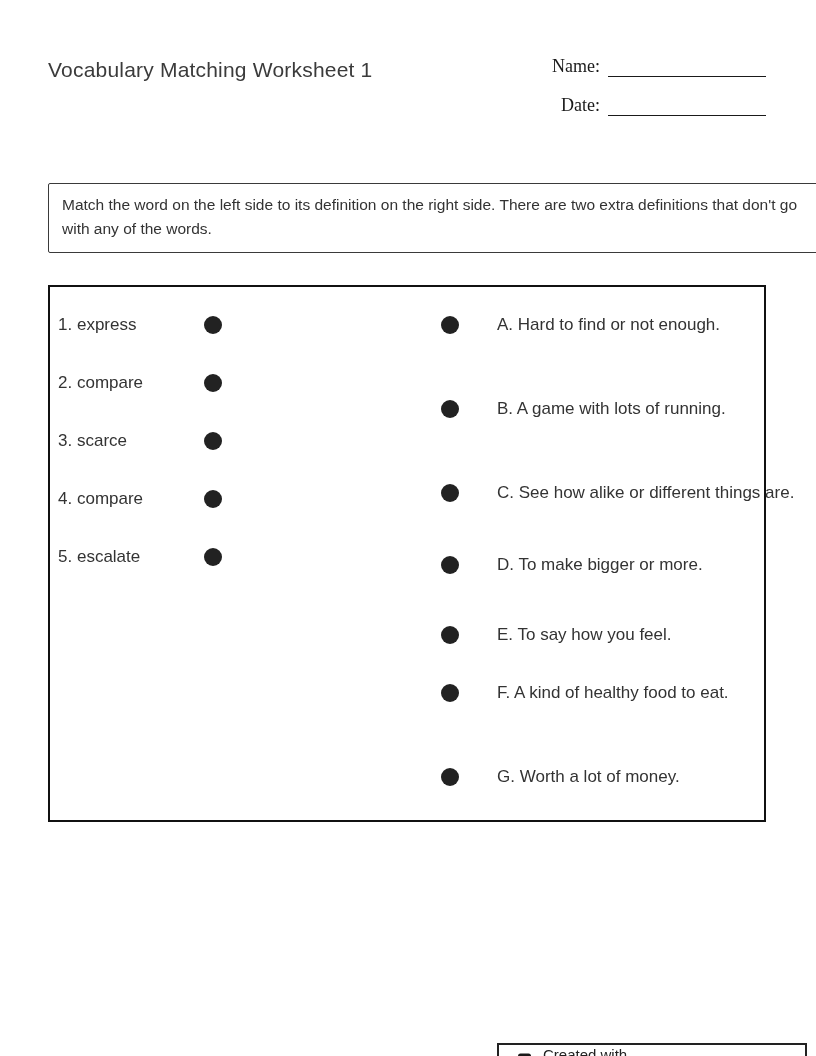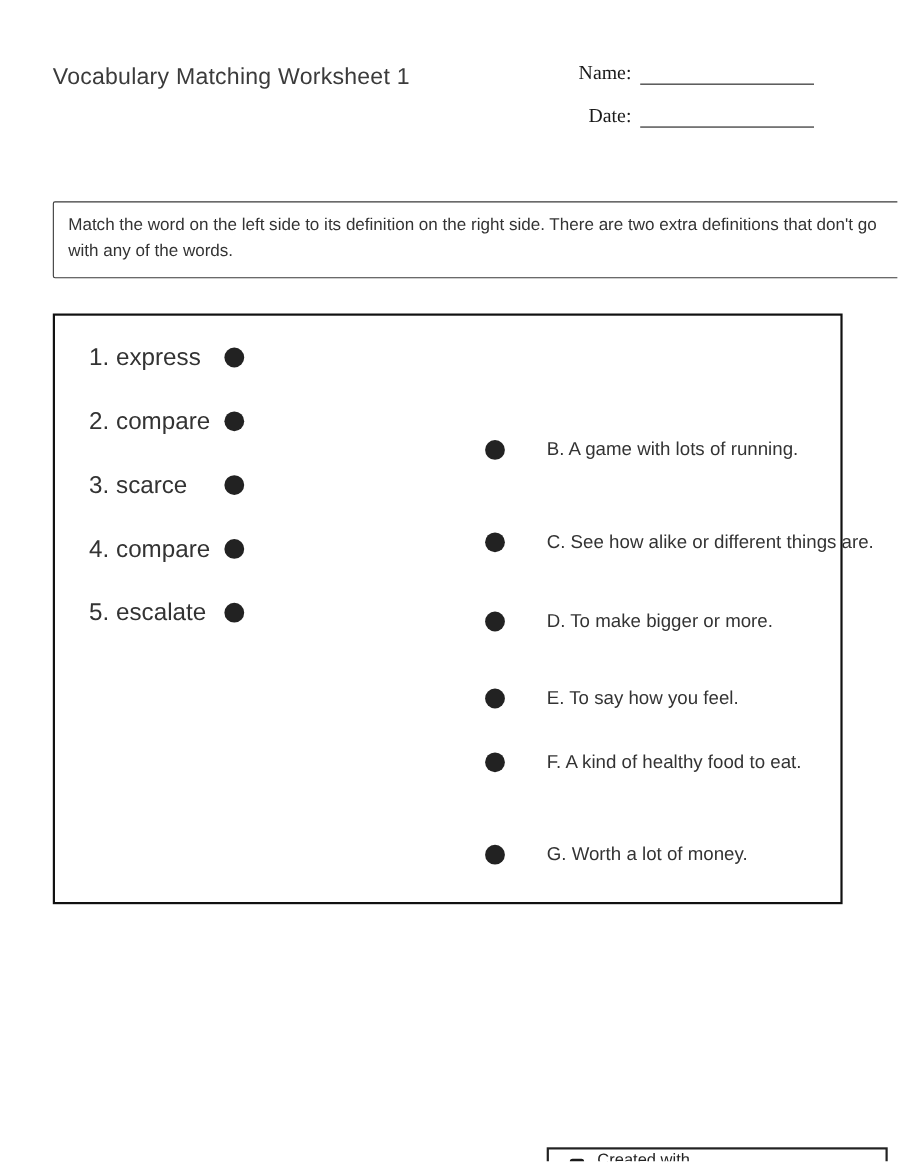--- a/index.html
+++ b/index.html
@@ -12,40 +12,40 @@
     overflow:hidden;
   }
   
   .title{
     position:absolute;left:48px;top:50px;width:400px;
     font-size:21px;line-height:40px;color:#3b3b3b;
     font-weight:400;letter-spacing:.2px;
   }
   
   .fields{
-    position:absolute;left:514px;top:51px;width:226px;
+    position:absolute;left:540px;top:51px;width:226px;
     font-family:"Liberation Serif", serif;font-size:18px;color:#1a1a1a;
   }
   .field-row{display:flex;align-items:flex-end;margin-bottom:13px;height:26px;}
   .field-label{width:60px;text-align:right;line-height:22px;}
   .field-line{flex:1;margin-left:8px;border-bottom:1.5px solid #1a1a1a;height:24px;}
   
   .instructions{
     position:absolute;left:48px;top:183px;width:784px;box-sizing:border-box;
     border:1px solid #3a3a3a;border-radius:2px;
     padding:9px 13px 11px 13px;
     font-size:15.5px;line-height:24px;color:#333;
   }
   
   .match-box{
     position:absolute;left:48px;top:285px;width:718px;height:537px;
     box-sizing:border-box;border:2px solid #111111;background:#fff;
   }
   .word-row{position:absolute;left:0;width:100%;height:28px;}
-  .word-text{position:absolute;left:31px;top:0;line-height:28px;font-size:22px;color:#333;}
+  .word-text{position:absolute;left:8px;top:0;line-height:28px;font-size:17px;color:#333;}
   .dot{
     position:absolute;top:5px;width:18px;height:18px;border-radius:50%;
     background:#222222;
   }
   .dot-left{left:154px;}
   .dot-right{left:391px;}
   .def-row{position:absolute;left:0;width:100%;}
   .def-text{
     margin-left:447px;width:314px;
     font-size:17px;line-height:28px;color:#333;
@@ -96,20 +96,24 @@
     </div>
     <div class="word-row" style="top:198px">
       <span class="word-text"><span>4.</span> <span>compare</span></span>
       <span class="dot dot-left"></span>
     </div>
     <div class="word-row" style="top:256px">
       <span class="word-text"><span>5.</span> <span>escalate</span></span>
       <span class="dot dot-left"></span>
     </div>
 
+    <div class="def-row" style="top:24px">
+      <span class="dot dot-right"></span>
+      <div class="def-text"><span>A.</span> <span>Hard to find or not enough.</span></div>
+    </div>
     <div class="def-row" style="top:108px">
       <span class="dot dot-right"></span>
       <div class="def-text"><span>B.</span> <span>A game with lots of running.</span></div>
     </div>
     <div class="def-row" style="top:192px">
       <span class="dot dot-right"></span>
       <div class="def-text"><span>C.</span> <span>See how alike or different things are.</span></div>
     </div>
     <div class="def-row" style="top:264px">
       <span class="dot dot-right"></span>

